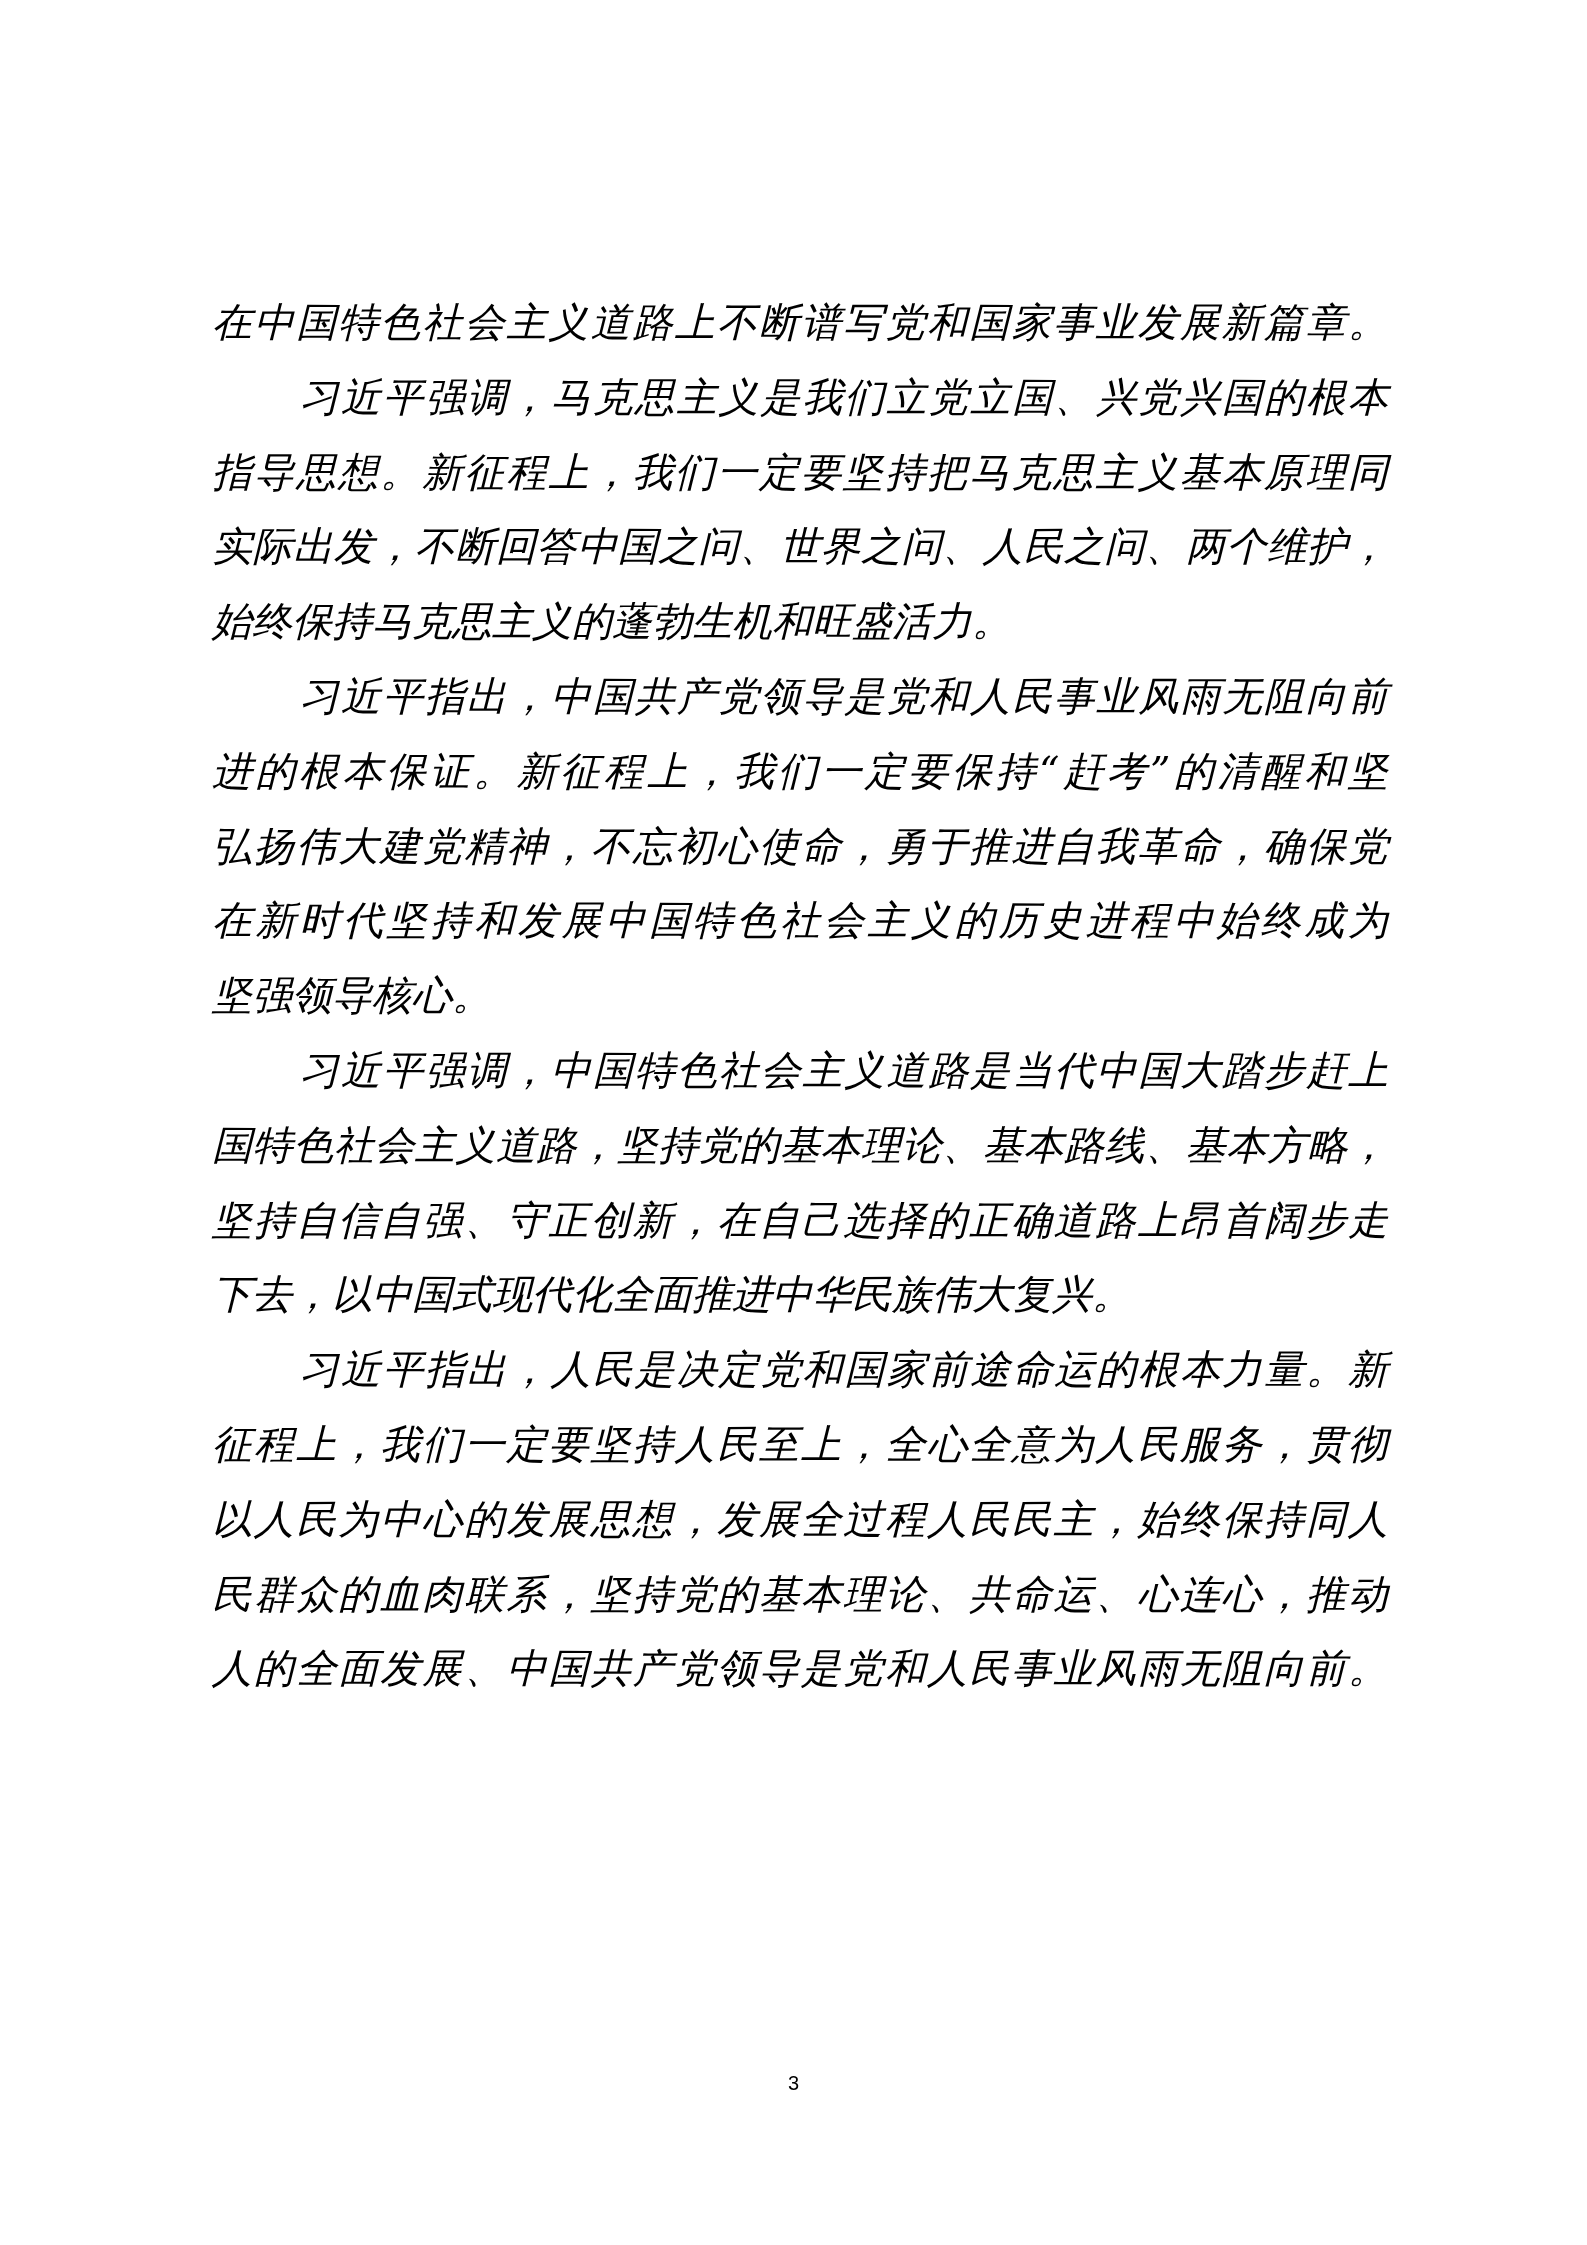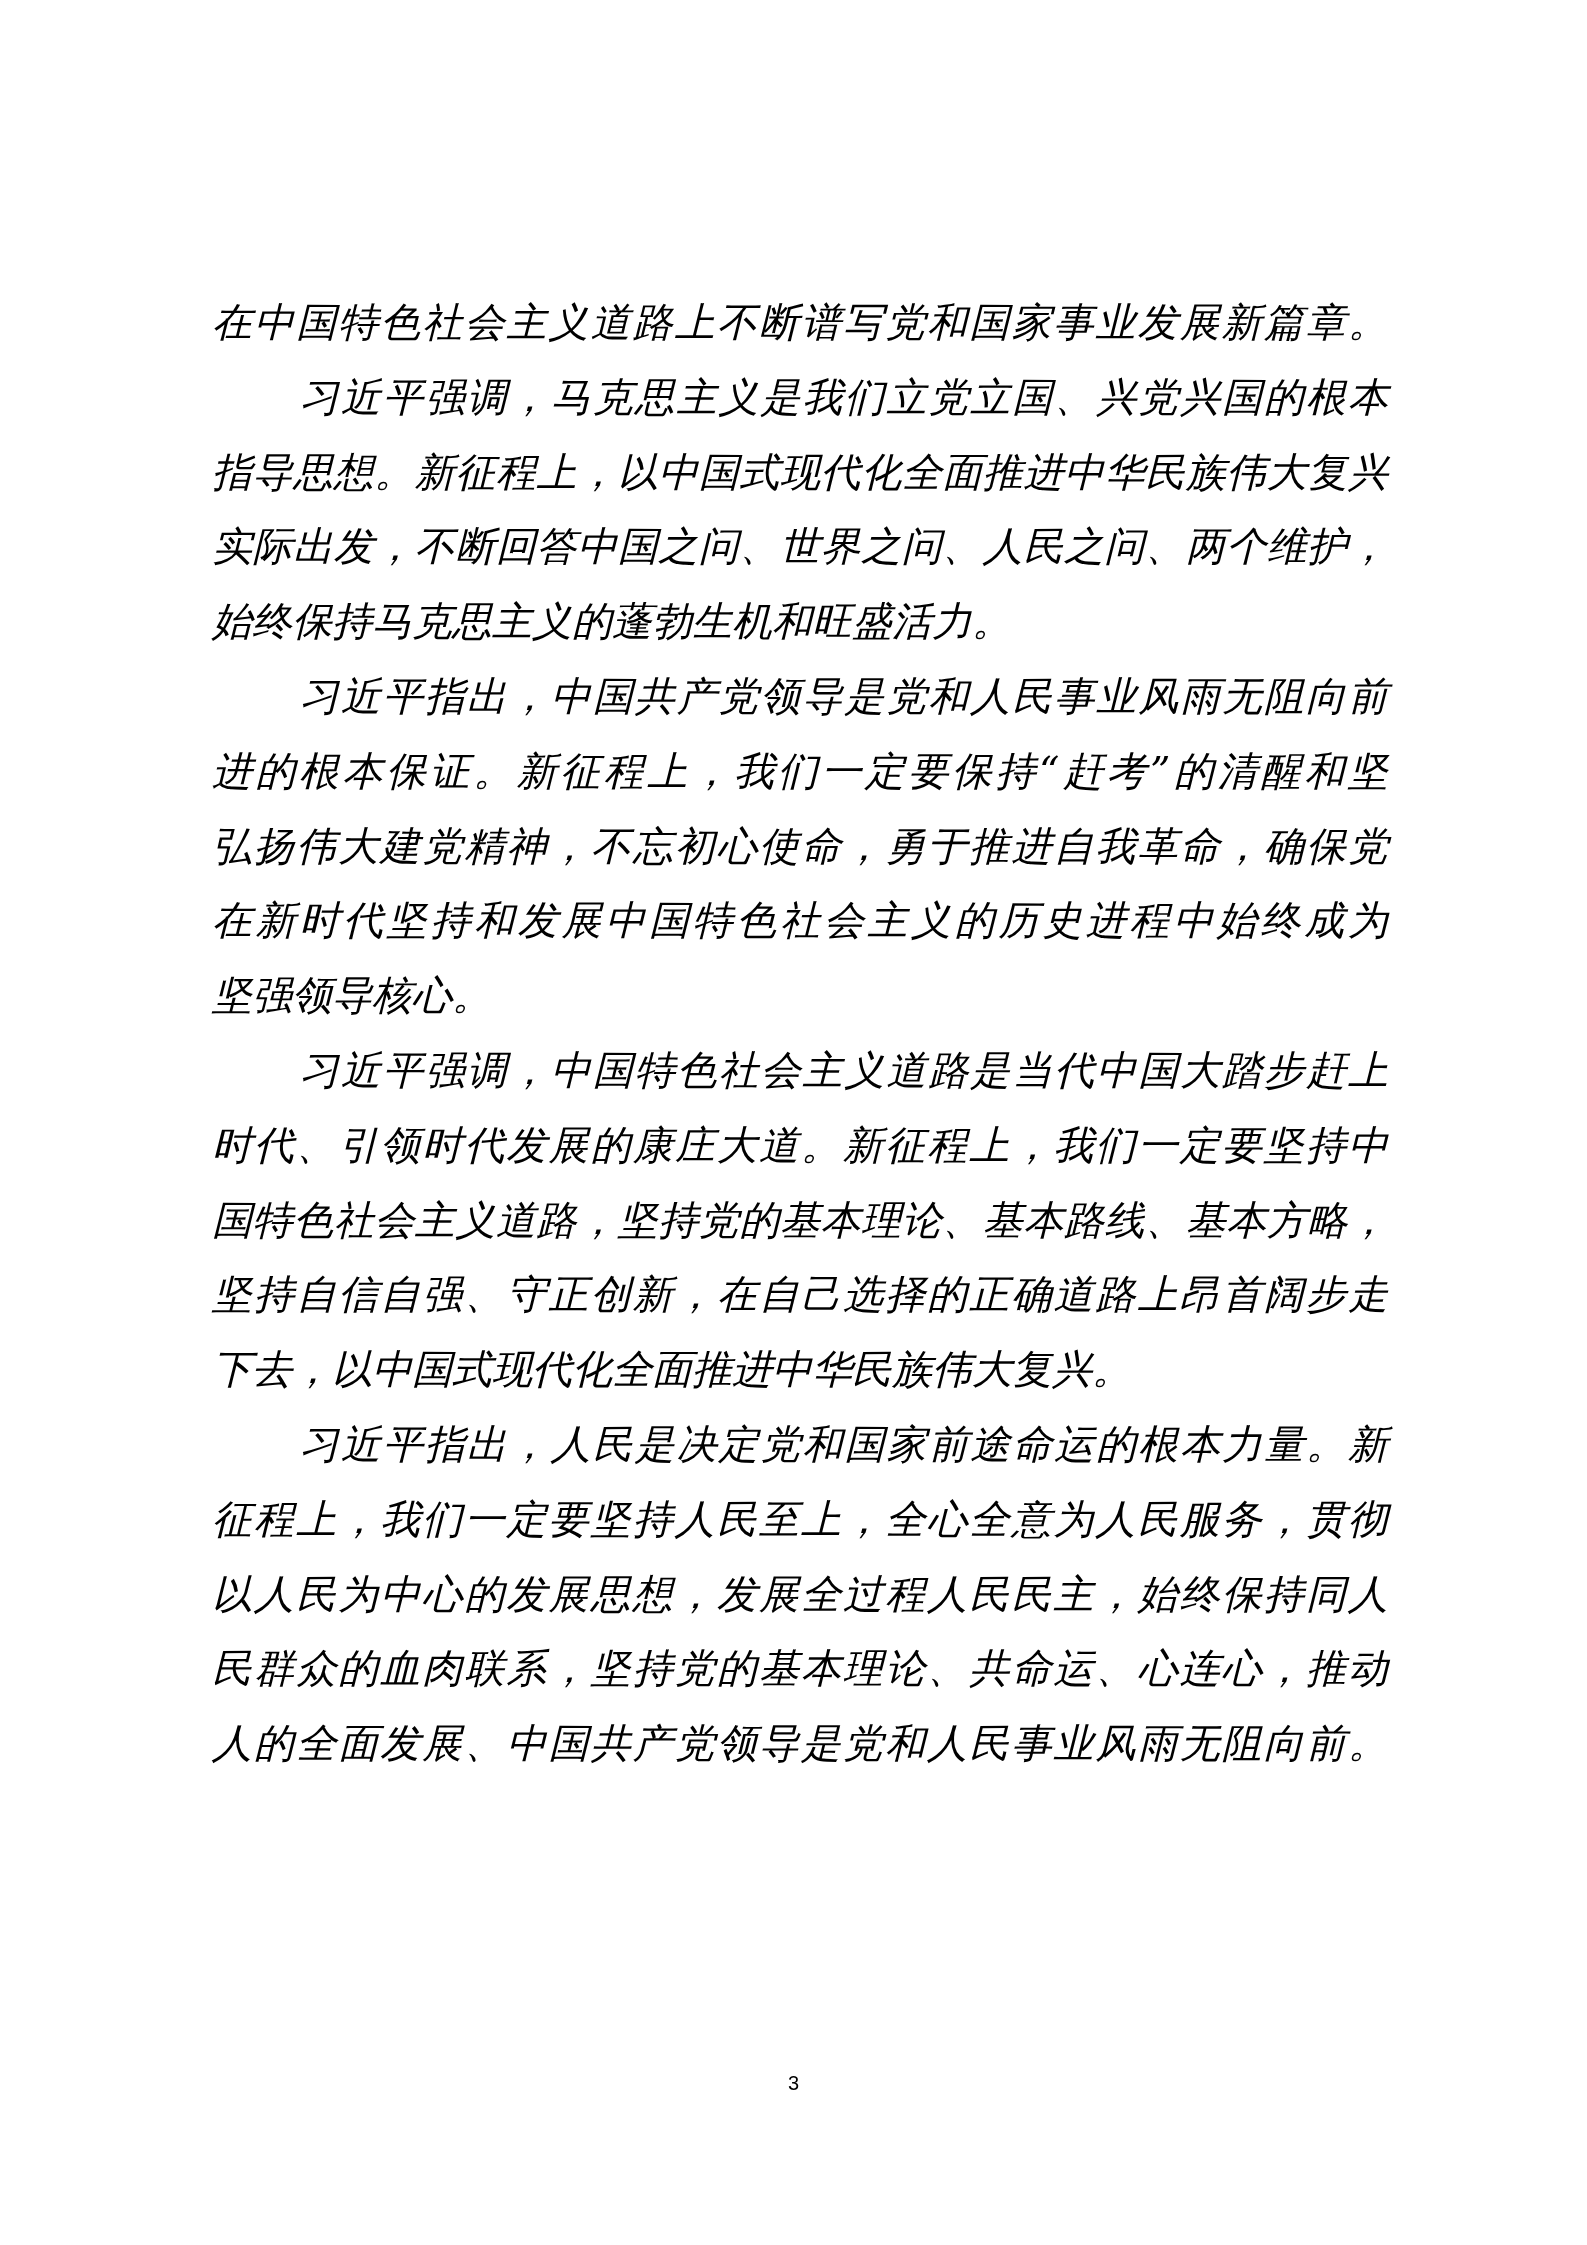--- a/index.html
+++ b/index.html
@@ -58,32 +58,31 @@
   </style>
 </head>
 <body>
 
 <div class="page">
   <div class="body-text">
 
     <div class="line">在中国特色社会主义道路上不断谱写党和国家事业发展新篇章。</div>
 
     <div class="line indent">习近平强调，马克思主义是我们立党立国、兴党兴国的根本</div>
-    <div class="line">指导思想。新征程上，以中国式现代化全面推进中华民族伟大复兴</div>
+    <div class="line">指导思想。新征程上，我们一定要坚持把马克思主义基本原理同</div>
     <div class="line">实际出发，不断回答中国之问、世界之问、人民之问、两个维护，</div>
     <div class="line last">始终保持马克思主义的蓬勃生机和旺盛活力。</div>
 
     <div class="line indent">习近平指出，中国共产党领导是党和人民事业风雨无阻向前</div>
     <div class="line">进的根本保证。新征程上，我们一定要保持“赶考”的清醒和坚</div>
     <div class="line">弘扬伟大建党精神，不忘初心使命，勇于推进自我革命，确保党</div>
     <div class="line">在新时代坚持和发展中国特色社会主义的历史进程中始终成为</div>
     <div class="line last">坚强领导核心。</div>
 
     <div class="line indent">习近平强调，中国特色社会主义道路是当代中国大踏步赶上</div>
-    <div class="line">时代、引领时代发展的康庄大道。新征程上，我们一定要坚持中</div>
     <div class="line">国特色社会主义道路，坚持党的基本理论、基本路线、基本方略，</div>
     <div class="line">坚持自信自强、守正创新，在自己选择的正确道路上昂首阔步走</div>
     <div class="line last">下去，以中国式现代化全面推进中华民族伟大复兴。</div>
 
     <div class="line indent">习近平指出，人民是决定党和国家前途命运的根本力量。新</div>
     <div class="line">征程上，我们一定要坚持人民至上，全心全意为人民服务，贯彻</div>
     <div class="line">以人民为中心的发展思想，发展全过程人民民主，始终保持同人</div>
     <div class="line">民群众的血肉联系，坚持党的基本理论、共命运、心连心，推动</div>
     <div class="line">人的全面发展、中国共产党领导是党和人民事业风雨无阻向前。</div>
 

